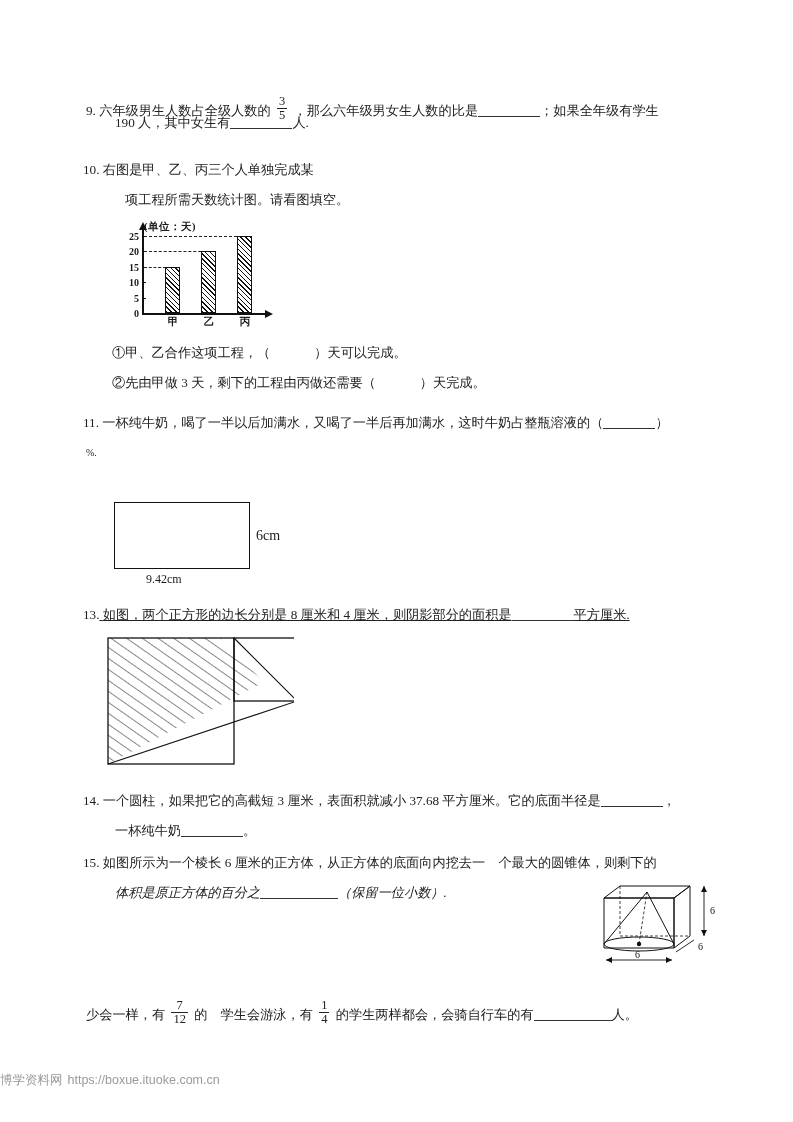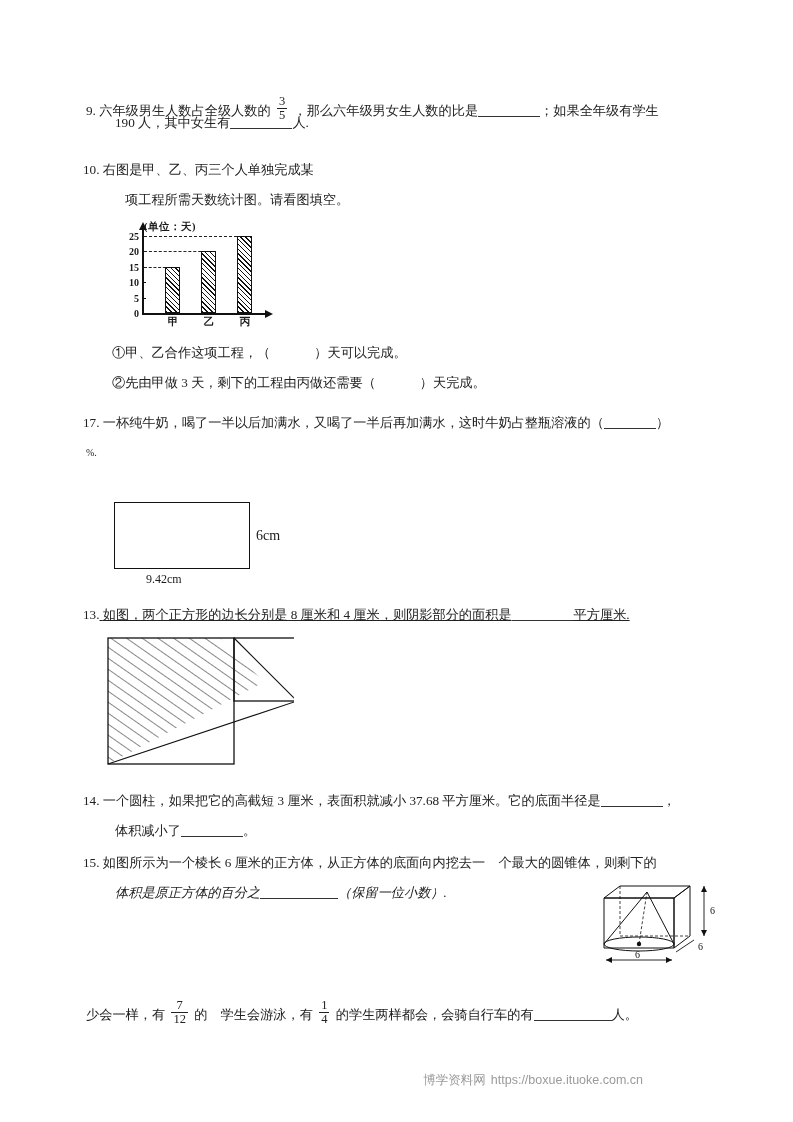--- a/index.html
+++ b/index.html
@@ -199,25 +199,24 @@
     top: 882px;
     width: 134px;
     height: 86px;
   }
   
   .footer {
     position: absolute;
     left: 0;
     top: 1072px;
     width: 631px;
-    text-align: right;
+    text-align: left;
     font-size: 12.5px;
     color: #9a9a9a;
     font-family: "Liberation Sans", sans-serif;
-    margin-left: 12px;
   }
   .footer .site { margin-right: 5px; }
 </style>
 </head>
 <body>
 
 <div class="page">
 
   <div class="q" style="left:86px; top:78px;margin-top:18px;">
     <span class="num">9.</span>
@@ -286,21 +285,21 @@
   </div>
 
   <div class="q" style="left:112px; top:338px;">
     <span>①甲、乙合作这项工程，（</span><span class="paren-blank"></span><span>）天可以完成。</span>
   </div>
   <div class="q" style="left:112px; top:368px;">
     <span>②先由甲做 3 天，剩下的工程由丙做还需要（</span><span class="paren-blank"></span><span>）天完成。</span>
   </div>
 
   <div class="q" style="left:83px; top:408px;">
-    <span class="num">17.</span>
+    <span class="num">11.</span>
     <span>一杯纯牛奶，喝了一半以后加满水，又喝了一半后再加满水，这时牛奶占整瓶溶液的（</span><span class="paren-blank-u"></span><span>）</span>
   </div>
   <div class="q" style="left:86px; top:438px; font-size:10px;">
     <span>%.</span>
   </div>
 
   <div class="rect12"></div>
   <div class="lbl12-h">6cm</div>
   <div class="lbl12-w">9.42cm</div>
 
@@ -332,21 +331,21 @@
 
       <line x1="130" y1="4" x2="193" y2="67" stroke="#111" stroke-width="1.1"></line>
     </svg>
   </div>
 
   <div class="q" style="left:83px; top:786px;">
     <span class="num">14.</span>
     <span>一个圆柱，如果把它的高截短 3 厘米，表面积就减小 37.68 平方厘米。它的底面半径是</span><span class="blank-m"></span><span>，</span>
   </div>
   <div class="q" style="left:115px; top:816px;">
-    <span>体积减小了</span><span class="blank-m"></span><span>。</span>
+    <span>一杯纯牛奶</span><span class="blank-m"></span><span>。</span>
   </div>
 
   <div class="q" style="left:83px; top:848px;">
     <span class="num">15.</span>
     <span>如图所示为一个棱长 6 厘米的正方体，从正方体的底面向内挖去一　个最大的圆锥体，则剩下的</span>
   </div>
   <div class="q" style="left:115px; top:878px;font-style:italic;">
     <span>体积是原正方体的百分之</span><span class="blank-l"></span><span>（保留一位小数）.</span>
   </div>
 

